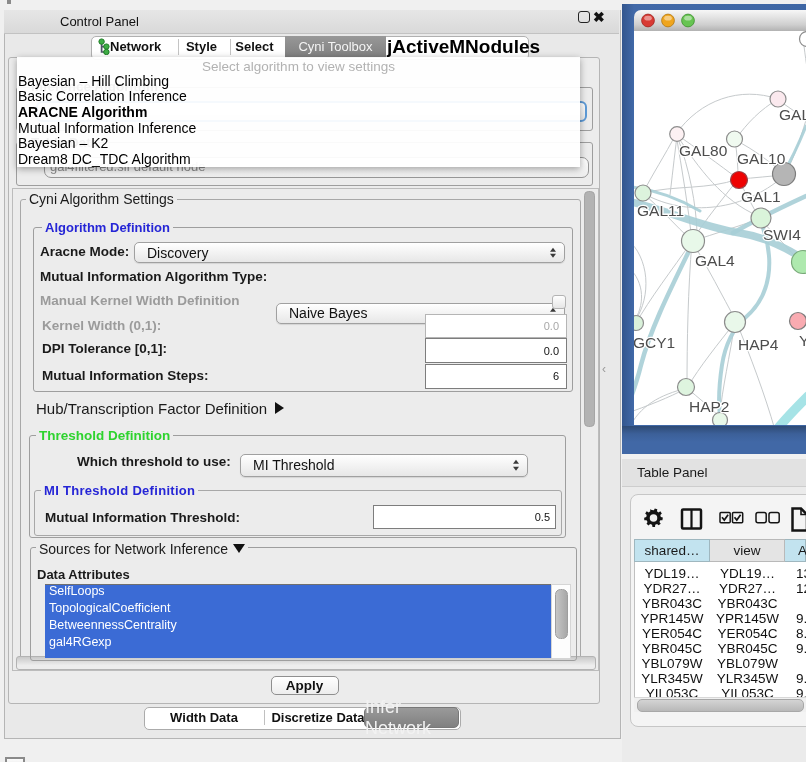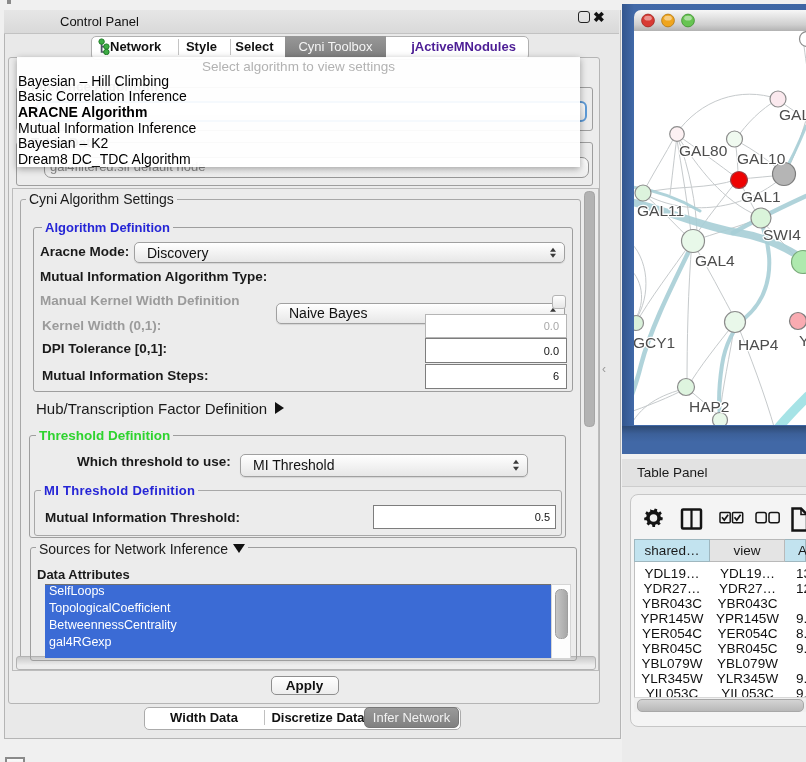--- a/index.html
+++ b/index.html
@@ -98,32 +98,32 @@
 <div class="abs" style="left:49px;top:583px;font-size:12.5px;line-height:17px;color:#fff;">SelfLoops<br>TopologicalCoefficient<br>BetweennessCentrality<br>gal4RGexp</div>
 <div class="abs" style="left:551px;top:584px;width:18px;height:73px;background:#fdfdfd;border:1px solid #d5d5d5;"></div>
 <div class="abs" style="left:554.5px;top:589px;width:11px;height:48px;border-radius:5.5px;background:linear-gradient(90deg,#c6c6c6,#a8a8a8);border:1px solid #9e9e9e;"></div>
 
 <div class="abs" style="left:270.5px;top:676px;width:66px;height:17px;border:1px solid #8f8f8f;border-radius:5px;background:linear-gradient(#ffffff,#ededed);display:flex;align-items:center;justify-content:center;font-size:13.5px;font-weight:600;color:#111;">Apply</div>
 
 <div class="abs" style="left:144px;top:707px;width:315px;height:21px;background:#fff;border:1px solid #ababab;border-radius:5px;"></div>
 <div class="abs" style="left:264px;top:710px;width:1px;height:15px;background:#c0c0c0;"></div>
 <div class="abs" style="left:144px;top:707px;width:120px;height:21px;display:flex;align-items:center;justify-content:center;font-size:13px;font-weight:bold;color:#111;">Width Data</div>
 <div class="abs" style="left:268px;top:707px;width:100px;height:21px;display:flex;align-items:center;justify-content:center;font-size:13px;font-weight:bold;color:#111;">Discretize Data</div>
-<div class="abs" style="left:364px;top:707px;width:95px;height:21px;background:linear-gradient(#9a9a9a,#808080);border:1px solid #787878;border-radius:5px;box-sizing:border-box;display:flex;align-items:center;justify-content:center;font-size:13px;color:#f2f2f2;">Infer Network</div>
+<div class="abs" style="left:364px;top:707px;width:95px;height:21px;background:linear-gradient(#9a9a9a,#808080);border:1px solid #787878;border-radius:5px;box-sizing:border-box;display:flex;align-items:center;justify-content:center;font-size:18px;color:#f2f2f2;">Infer Network</div>
 
 <div class="abs" style="left:5px;top:757px;width:16px;height:10px;border:2px solid #8a8a8a;background:linear-gradient(#fcfcfc,#e0e0e0);"></div>
 
 <div class="abs" style="left:91px;top:35.5px;width:436px;height:22px;background:#fff;border:1px solid #b0b0b0;border-radius:5px;"></div>
 <div class="abs" style="left:178px;top:39px;width:1px;height:16px;background:#c4c4c4;"></div>
 <div class="abs" style="left:230px;top:39px;width:1px;height:16px;background:#c4c4c4;"></div>
 <div class="abs" style="left:110px;top:35.5px;height:22px;display:flex;align-items:center;font-size:13px;font-weight:bold;color:#111;">Network</div>
 <div class="abs" style="left:178px;top:35.5px;width:47px;height:22px;display:flex;align-items:center;justify-content:center;font-size:13px;font-weight:bold;color:#111;">Style</div>
 <div class="abs" style="left:228px;top:35.5px;width:53px;height:22px;display:flex;align-items:center;justify-content:center;font-size:13px;font-weight:bold;color:#111;">Select</div>
 <div class="abs" style="left:285px;top:35.5px;width:101px;height:22px;background:linear-gradient(#989898,#7e7e7e);display:flex;align-items:center;justify-content:center;font-size:13px;color:#f4f4f4;">Cyni Toolbox</div>
-<div class="abs" style="left:393px;top:35.5px;width:141px;height:22px;display:flex;align-items:center;justify-content:center;font-size:13px;font-weight:bold;color:#4c1d95;">jActiveMNodules</div>
+<div class="abs" style="left:393px;top:35.5px;width:141px;height:22px;display:flex;align-items:center;justify-content:center;font-size:19px;font-weight:bold;color:#000000;">jActiveMNodules</div>
 <svg class="abs" style="left:95px;top:38px;" width="15" height="17" viewBox="0 0 15 17">
 <path d="M6.6 3.5 V14 H11" fill="none" stroke="#4f5568" stroke-width="1.7"></path>
 <line x1="6.6" y1="8.6" x2="11" y2="8.6" stroke="#4f5568" stroke-width="1.7"></line>
 <circle cx="6.6" cy="3.6" r="2.7" fill="#3fae46" stroke="#1e7d27" stroke-width="1"></circle>
 <circle cx="11.4" cy="8.6" r="2.7" fill="#3fae46" stroke="#1e7d27" stroke-width="1"></circle>
 <circle cx="11.4" cy="14" r="2.7" fill="#3fae46" stroke="#1e7d27" stroke-width="1"></circle>
 </svg>
 
 <div class="abs" style="left:17px;top:56.5px;width:563px;height:110.5px;background:rgba(255,255,255,0.94);box-shadow:0 2px 7px rgba(0,0,0,0.35);"></div>
 <div class="abs" style="left:17px;top:59px;width:563px;text-align:center;font-size:13.5px;color:#b2b2b2;">Select algorithm to view settings</div>

